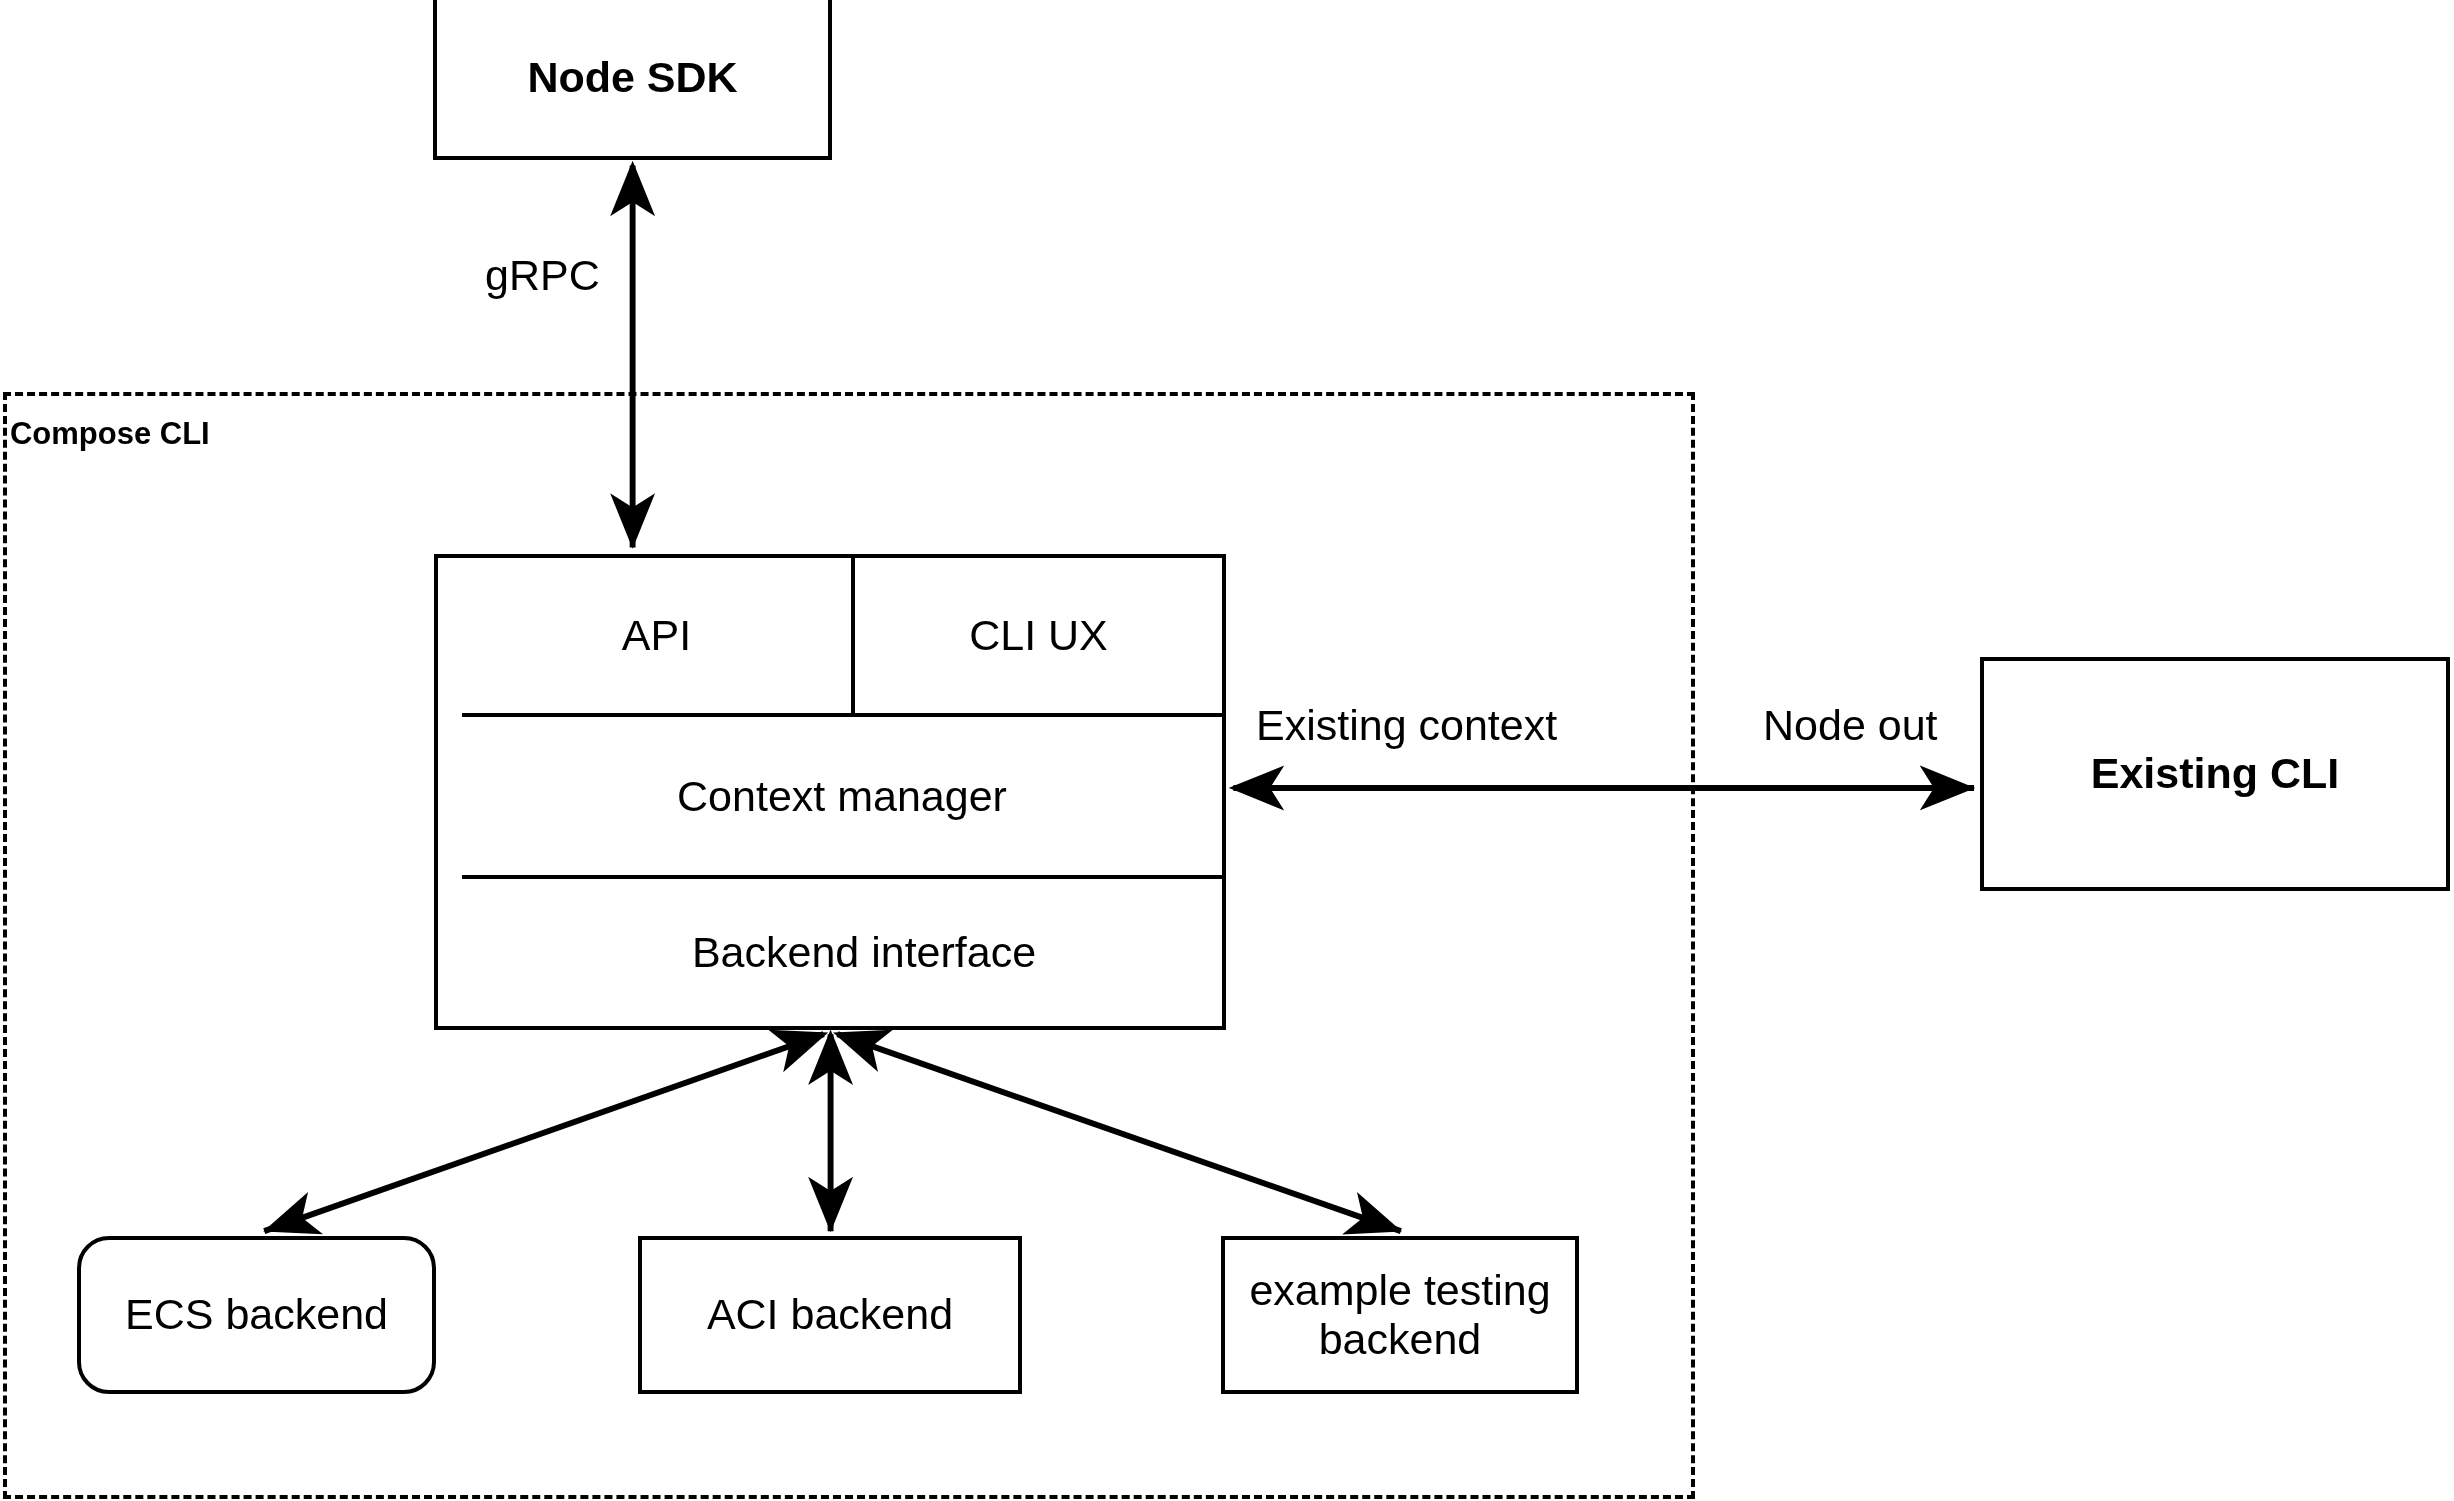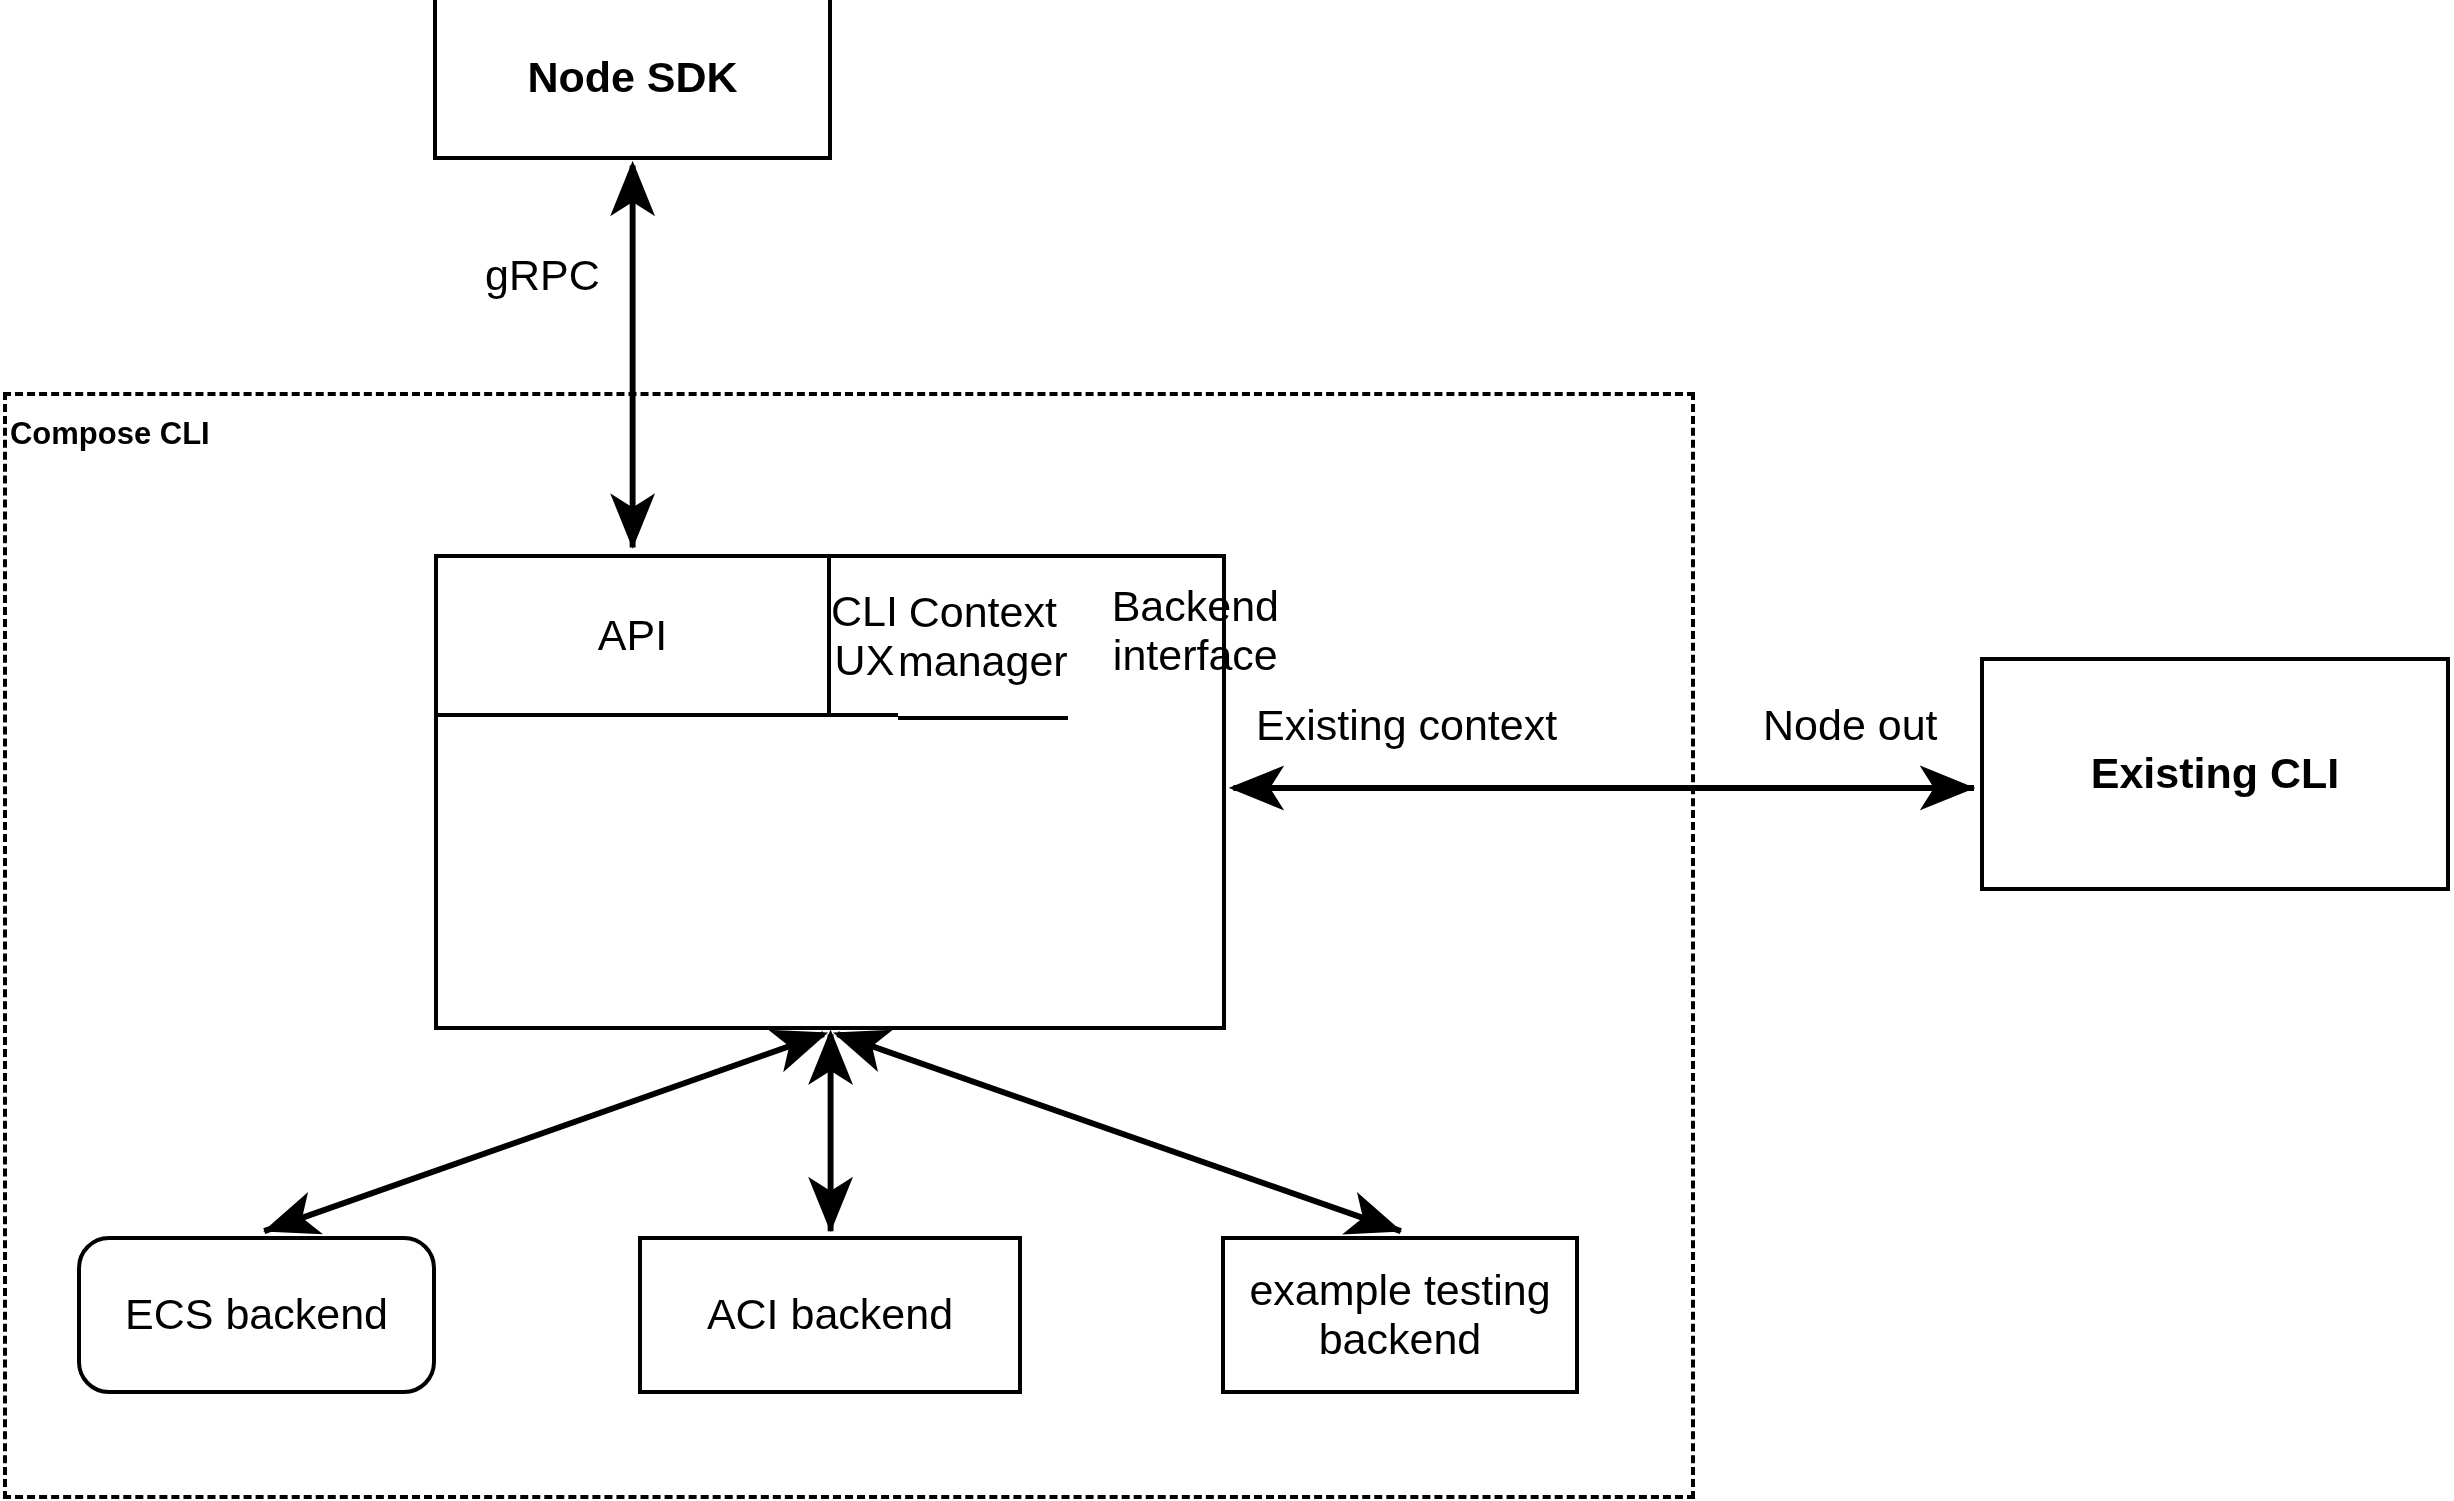--- a/index.html
+++ b/index.html
@@ -43,21 +43,22 @@
     border: 4.9px dashed #000000;
     background: transparent;
   }
   
   .stack {
     position: absolute;
     box-sizing: border-box;
     border: 4.9px solid #000000;
     background: #ffffff;
     display: flex;
-    flex-direction: row;
+    flex-direction: column;
+    padding-left: 24px;
   }
   .stack-row {
     display: flex;
     box-sizing: border-box;
     border-bottom: 4.9px solid #000000;
   }
   .stack-row:last-child { border-bottom: none; margin-left: 44px; }
   .cell {
     box-sizing: border-box;
     display: flex;

